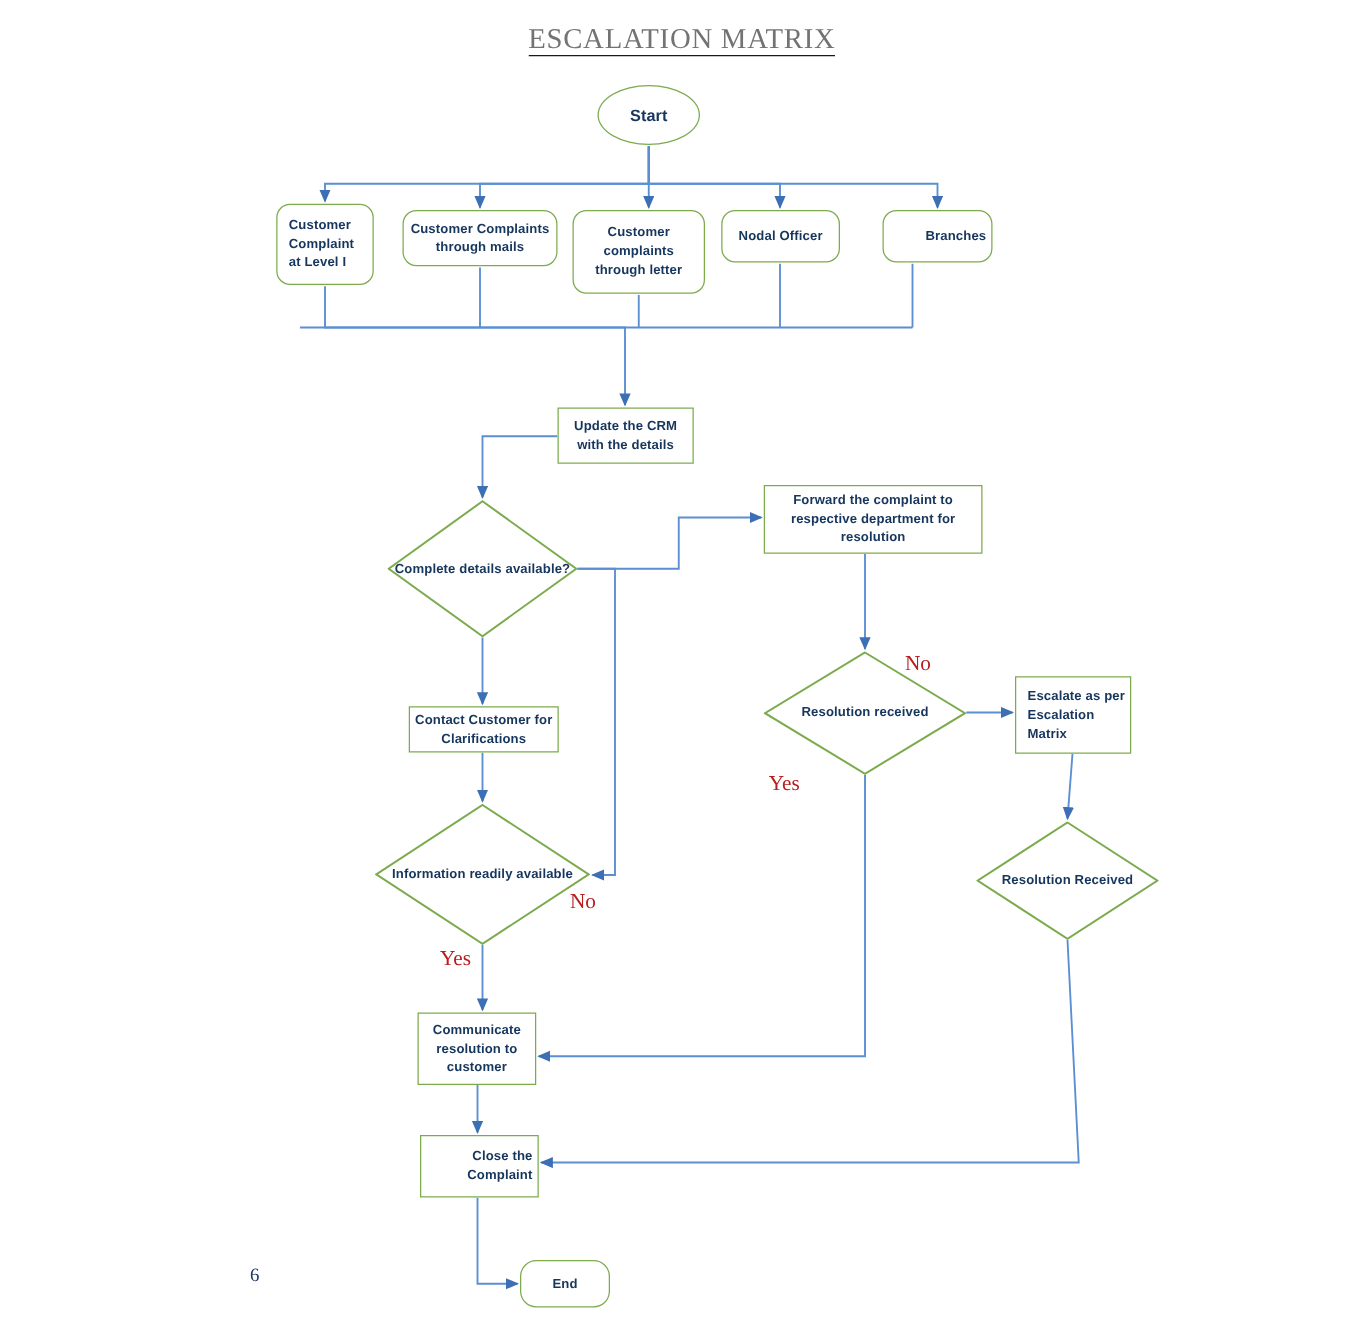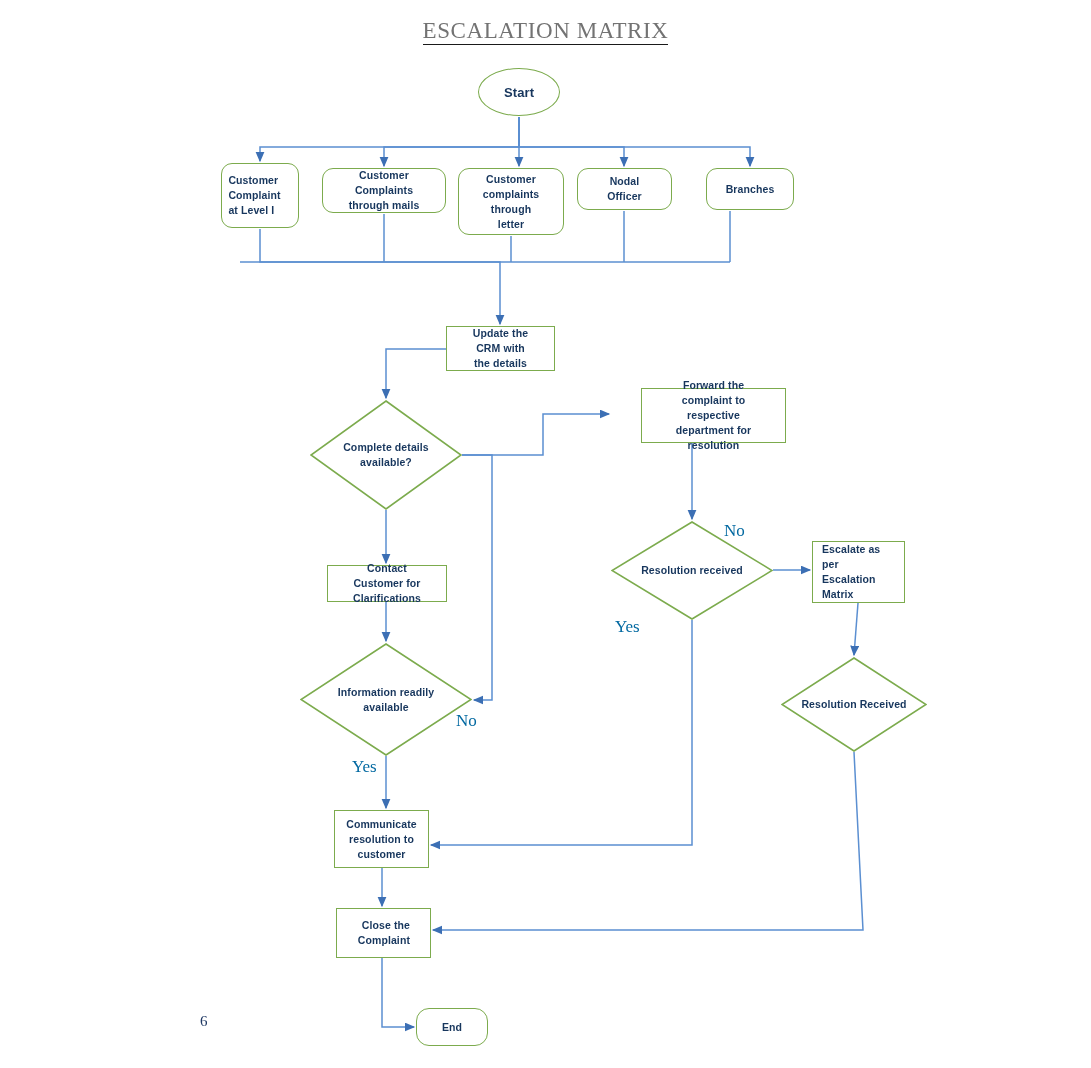--- a/index.html
+++ b/index.html
@@ -55,21 +55,21 @@
     display: flex;
     align-items: center;
     justify-content: center;
     color: #17365D;
     font-size: 10.5px;
     line-height: 15px;
     text-align: center;
     font-weight: 600;
     letter-spacing: 0.1px;
   }
-  .node .txt { width: 100%; padding: 0 20px; }
+  .node .txt { width: 100%; padding: 0 4px; }
   .node.rect {
     border: 1.4px solid #7CAB4D;
     background: #ffffff;
   }
   .node.round {
     border: 1.4px solid #7CAB4D;
     background: #ffffff;
     border-radius: 11px;
   }
   .node.pill {
@@ -95,21 +95,21 @@
     width: 100%; height: 100%;
   }
   .node.diamond .txt {
     position: relative;
     z-index: 2;
   }
   .edge-label {
     position: absolute;
     font-family: "Liberation Serif", serif;
     font-size: 17px;
-    color: #0369a1;
+    color: #b91c1c;
   }
 </style>
 </head>
 <body>
 
 <div id="page">
 
   <div class="doc-title">
     <span>ESCALATION MATRIX</span>
   </div>
@@ -203,21 +203,21 @@
     <div class="txt">Contact Customer for Clarifications</div>
   </div>
 
   <div class="node diamond" style="left:300px; top:643px; width:172px; height:113px;">
     <svg class="dia-svg" viewBox="0 0 172 113" preserveAspectRatio="none">
       <polygon points="86,1 171,56.5 86,112 1,56.5" fill="#ffffff" stroke="#7CAB4D" stroke-width="1.6"></polygon>
     </svg>
     <div class="txt">Information readily available</div>
   </div>
 
-  <div class="node rect" style="left:641px; top:388px; width:145px; height:55px;text-align:center;">
+  <div class="node rect" style="left:611px; top:388px; width:175px; height:55px;text-align:center;">
     <div class="txt">Forward the complaint to respective department for resolution</div>
   </div>
 
   <div class="node diamond" style="left:611px; top:521px; width:162px; height:99px;">
     <svg class="dia-svg" viewBox="0 0 162 99" preserveAspectRatio="none">
       <polygon points="81,1 161,49.5 81,98 1,49.5" fill="#ffffff" stroke="#7CAB4D" stroke-width="1.6"></polygon>
     </svg>
     <div class="txt">Resolution received</div>
   </div>
 

